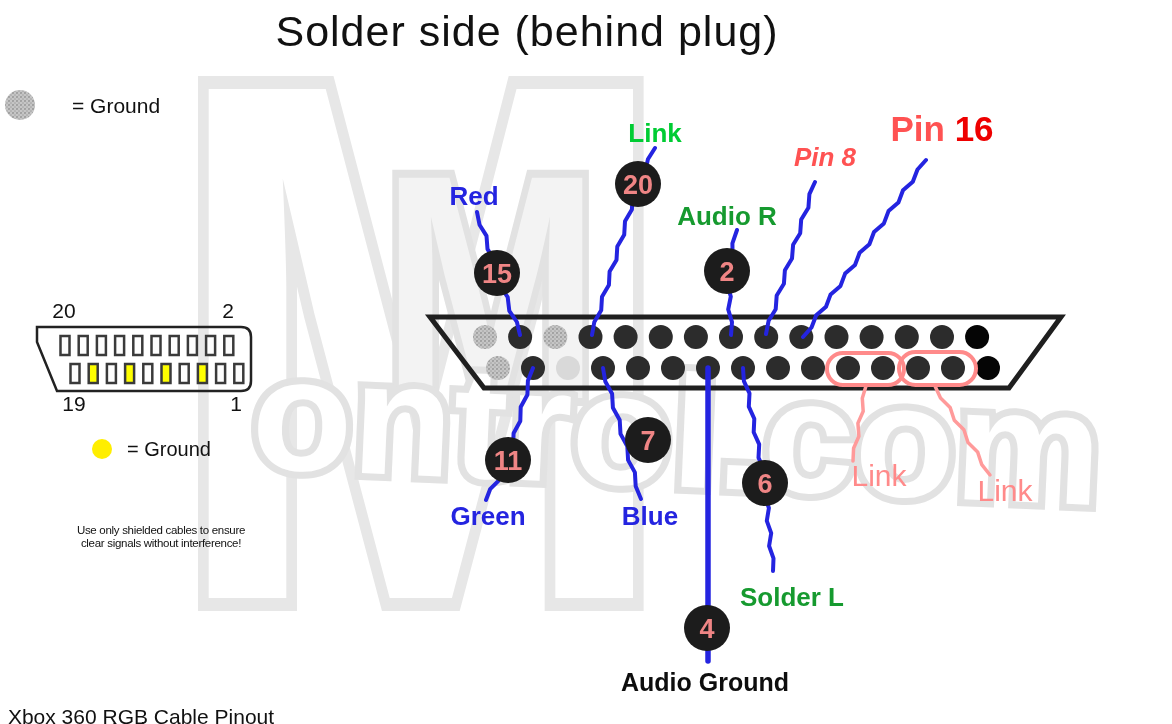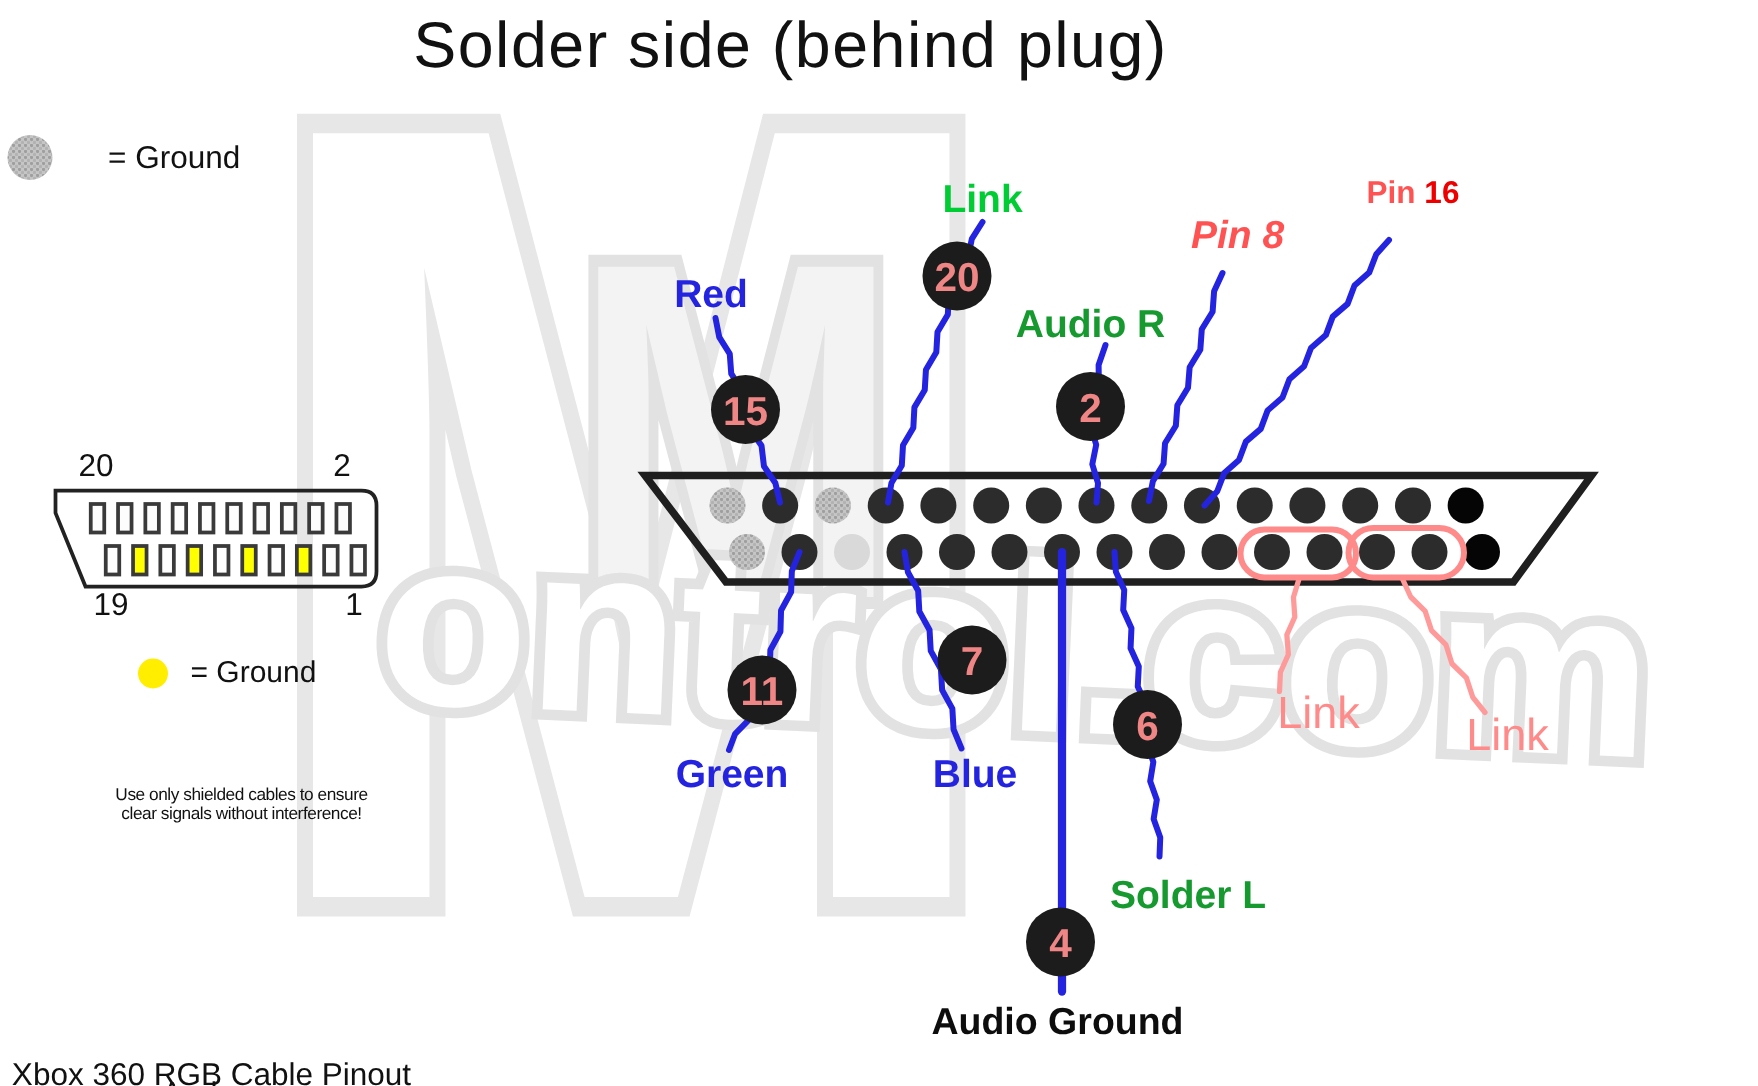--- a/index.html
+++ b/index.html
@@ -151,21 +151,21 @@
   <div class="txt note note2 hcenter">clear signals without interference!</div>
 
   <div class="txt footer footer1 center">Xbox 360 RGB Cable Pinout</div>
   <div class="txt footer footer2 center">Arakon</div>
 
   <div id="labels-layer">
       <div class="txt pinlabel center" style="left: 474px; top: 196px; font-size: 26px; color: rgb(36, 36, 224);">Red</div>
       <div class="txt pinlabel center" style="left: 655px; top: 133px; font-size: 26px; color: rgb(0, 204, 51);">Link</div>
       <div class="txt pinlabel center" style="left: 727px; top: 216px; font-size: 26px; color: rgb(22, 154, 47);">Audio R</div>
       <div class="txt pinlabel center" style="left: 825px; top: 157px; font-size: 26px; color: rgb(255, 82, 82); font-style: italic;">Pin 8</div>
-      <div class="txt pinlabel center" style="left: 942px; top: 129px; font-size: 21px;"><span style="color: rgb(255, 82, 82);">Pin </span><span style="color: rgb(238, 0, 0);">16</span></div>
+      <div class="txt pinlabel center" style="left: 942px; top: 129px; font-size: 35px;"><span style="color: rgb(255, 82, 82);">Pin </span><span style="color: rgb(238, 0, 0);">16</span></div>
       <div class="txt pinlabel center" style="left: 488px; top: 516px; font-size: 26px; color: rgb(36, 36, 224);">Green</div>
       <div class="txt pinlabel center" style="left: 650px; top: 516px; font-size: 26px; color: rgb(36, 36, 224);">Blue</div>
       <div class="txt pinlabel center" style="left: 792px; top: 597px; font-size: 26px; color: rgb(22, 154, 47);">Solder L</div>
       <div class="txt pinlabel center" style="left: 705px; top: 682px; font-size: 25px; color: rgb(13, 13, 13);">Audio Ground</div>
       <div class="txt pinlabel center" style="left: 879px; top: 476px; font-size: 30px; font-weight: normal; color: rgb(255, 138, 138);">Link</div>
       <div class="txt pinlabel center" style="left: 1005px; top: 491px; font-size: 30px; font-weight: normal; color: rgb(255, 138, 138);">Link</div>
     </div>
 </div>
 
 </body></html>

